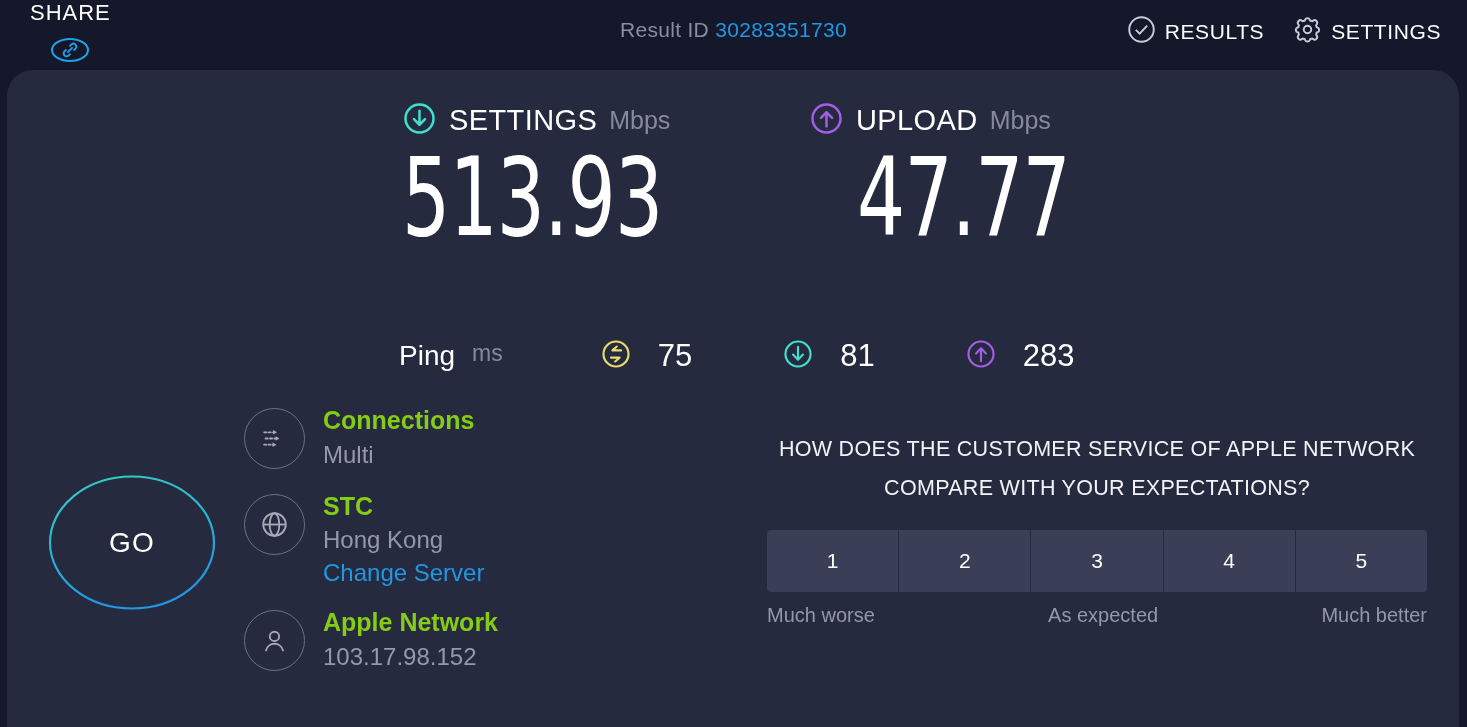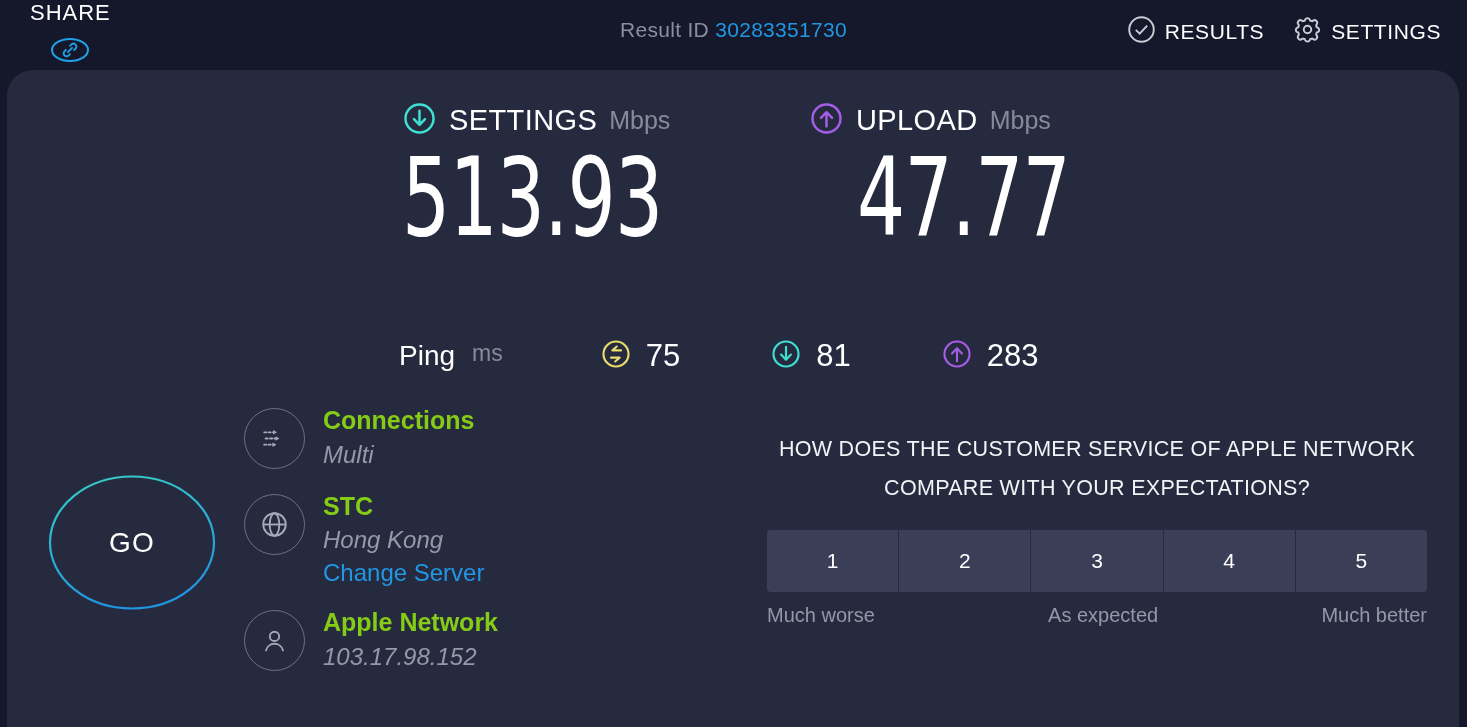--- a/index.html
+++ b/index.html
@@ -75,21 +75,21 @@
   .speed-col.ul .speed-val { margin-left: 48px; }
 
   
   .pingrow {
     position: absolute; left: 392px; top: 268px;
     display: flex; align-items: center;
   }
   .ping-label { display: flex; align-items: flex-start; gap: 17px; }
   .ping-label .p1 { font-size: 28px; color: #ffffff; }
   .ping-label .p2 { font-size: 23px; color: #868b9b; }
-  .ping-metric { display: flex; align-items: center; gap: 14px; }
+  .ping-metric { display: flex; align-items: center; gap: 26px; }
   .ping-metric .num { font-size: 31px; color: #ffffff; font-weight: 300; }
   .m-idle { margin-left: 97px; }
   .m-dl   { margin-left: 90px; }
   .m-ul   { margin-left: 90px; }
 
   
   .go-btn {
     position: absolute; left: 41px; top: 404px;
     width: 168px; height: 137px;
     border-radius: 50%;
@@ -105,21 +105,21 @@
   .info { position: absolute; left: 237px; top: 336px; }
   .info-row { display: flex; align-items: flex-start; margin-bottom: 14px; }
   .info-ico {
     width: 61px; height: 61px; border-radius: 50%;
     border: 1.6px solid #6d7184;
     display: flex; align-items: center; justify-content: center;
     flex: 0 0 61px; margin-top: 2px;
   }
   .info-txt { margin-left: 18px; }
   .info-title { font-size: 25px; color: #84cc16; font-weight: 600; line-height: 1.15; }
-  .info-sub { font-size: 24px; color: #9499aa; margin-top: 6px; line-height: 1.2; font-style: italic; }
+  .info-sub { font-size: 24px; color: #9499aa; margin-top: 6px; line-height: 1.2; }
   .info-link { font-size: 24px; color: #2196e3; margin-top: 4px; cursor: pointer; line-height: 1.2; }
   .r-conn { margin-bottom: 22px; }
   .r-srv  { margin-bottom: 20px; }
 
   
   .survey { position: absolute; left: 760px; top: 360px; width: 660px; }
   .survey-q {
     text-align: center; color: #f2f3f6; font-size: 21.5px;
     line-height: 1.8; letter-spacing: .3px;
   }

